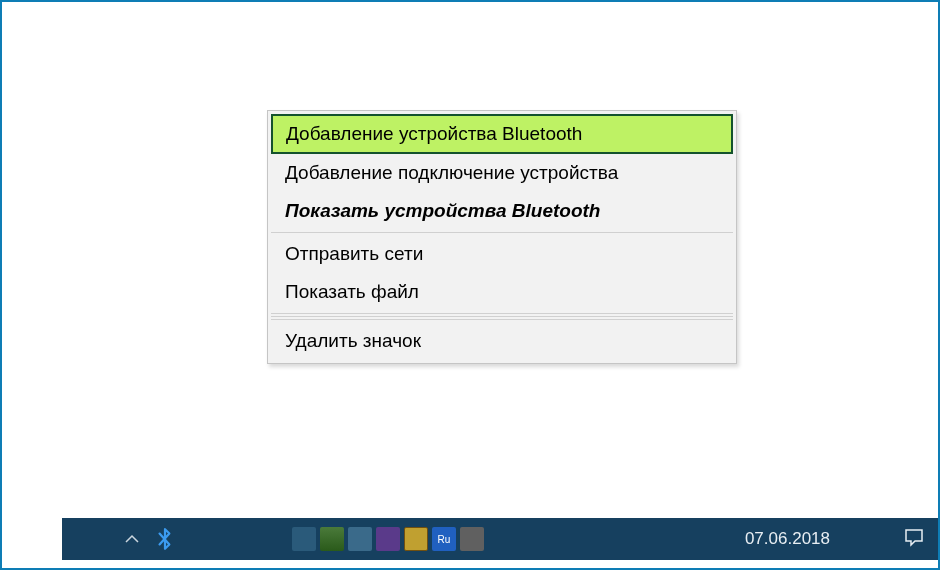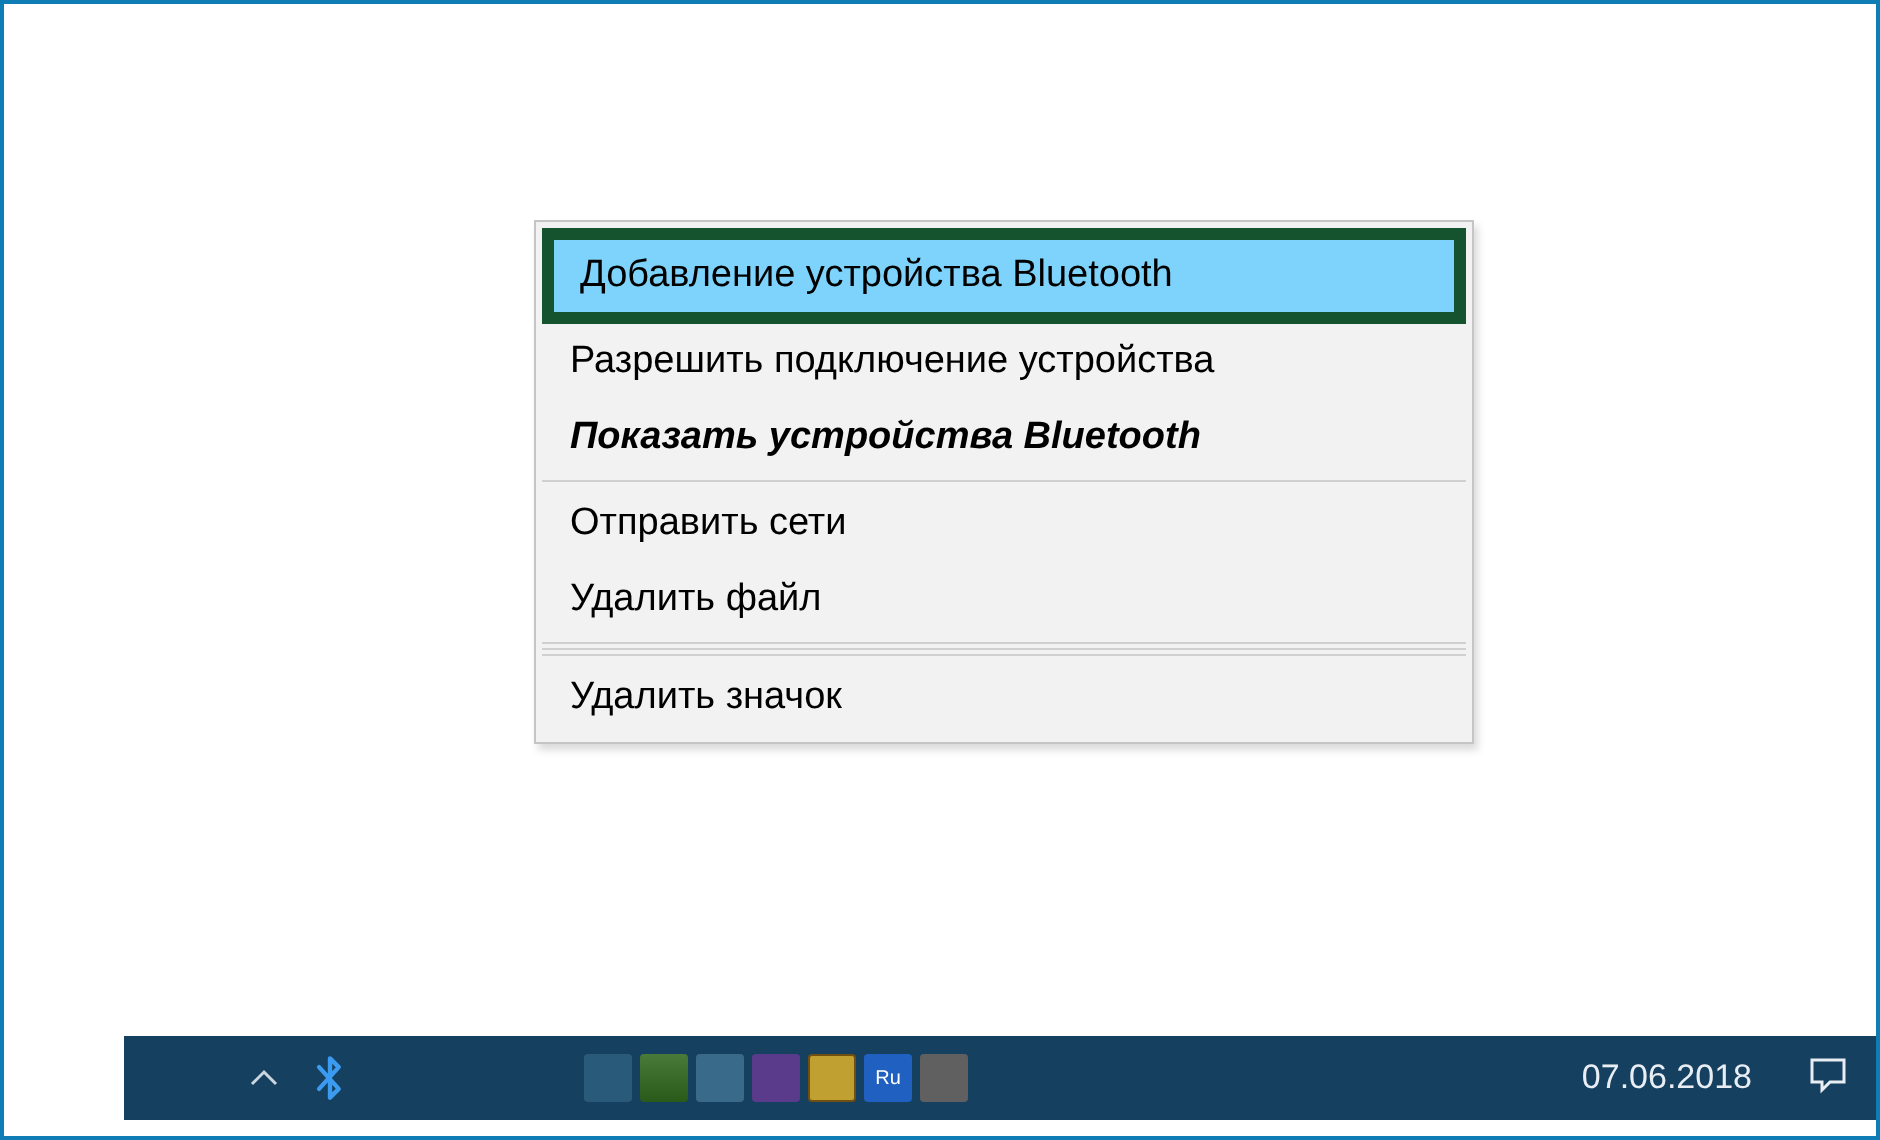--- a/index.html
+++ b/index.html
@@ -35,22 +35,22 @@
       padding: 3px;
     }
     .menu-item {
       padding: 8px 14px;
       font-size: 19px;
       color: #000;
       cursor: pointer;
       background: #f2f2f2;
     }
     .menu-item.highlighted {
-      background: #7dd3fc;
-      border: 6px solid #14532d;
+      background: #bef264;
+      border: 2px solid #14532d;
       padding: 7px 13px;
     }
     .menu-item.bold {
       font-weight: 600;
       font-style: italic;
     }
     .menu-separator {
       height: 1px;
       background: #d0d0d0;
       margin: 2px 0;
@@ -103,44 +103,45 @@
       height: 24px;
       border-radius: 2px;
     }
     .taskbar-right {
       position: absolute;
       right: 0;
       bottom: 0;
       height: 42px;
       display: flex;
       align-items: center;
+      gap: 46px;
     }
     .date-display {
       color: #e8eef3;
       font-size: 17px;
       padding: 0 14px;
     }
     .action-center-icon {
       color: #e8eef3;
       padding: 0 14px;
       cursor: pointer;
     }
   </style>
 </head>
 <body>
 
 <div class="desktop-area">
 
   <div class="context-menu">
     <div class="menu-item highlighted">Добавление устройства Bluetooth</div>
-    <div class="menu-item">Разрешить подключение устройства</div>
+    <div class="menu-item">Добавление подключение устройства</div>
     <div class="menu-item bold">Показать устройства Bluetooth</div>
     <div class="menu-separator"></div>
     <div class="menu-item">Отправить сети</div>
-    <div class="menu-item">Удалить файл</div>
+    <div class="menu-item">Показать файл</div>
     <div class="menu-separator"></div>
     <div class="menu-separator"></div>
     <div class="menu-separator"></div>
     <div class="menu-item">Удалить значок</div>
   </div>
 
   <div class="taskbar">
     <div class="taskbar-left">
       <span class="tray-chevron">
         <svg width="16" height="12" viewBox="0 0 16 12">

